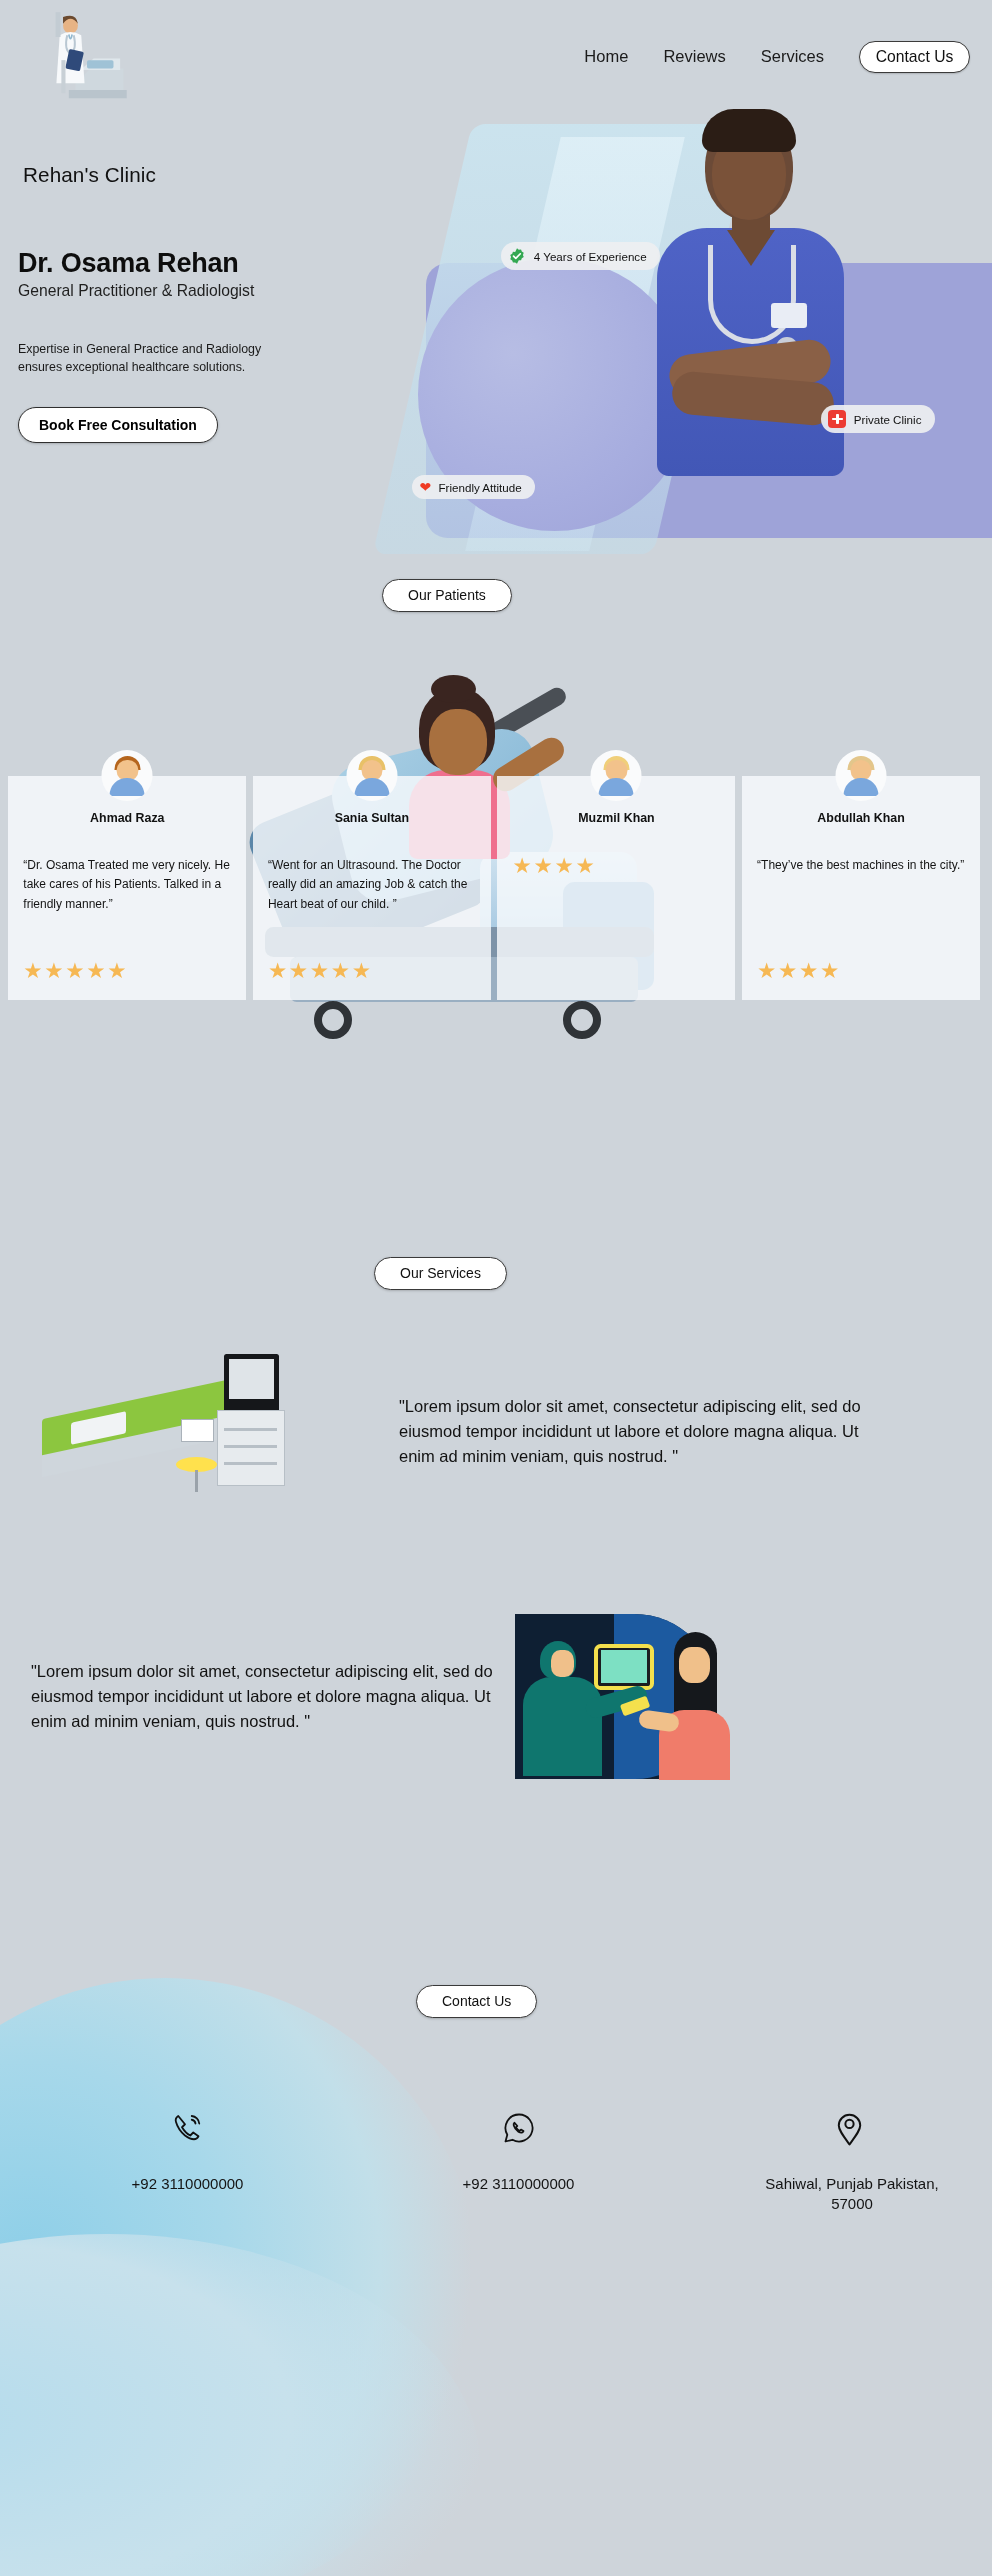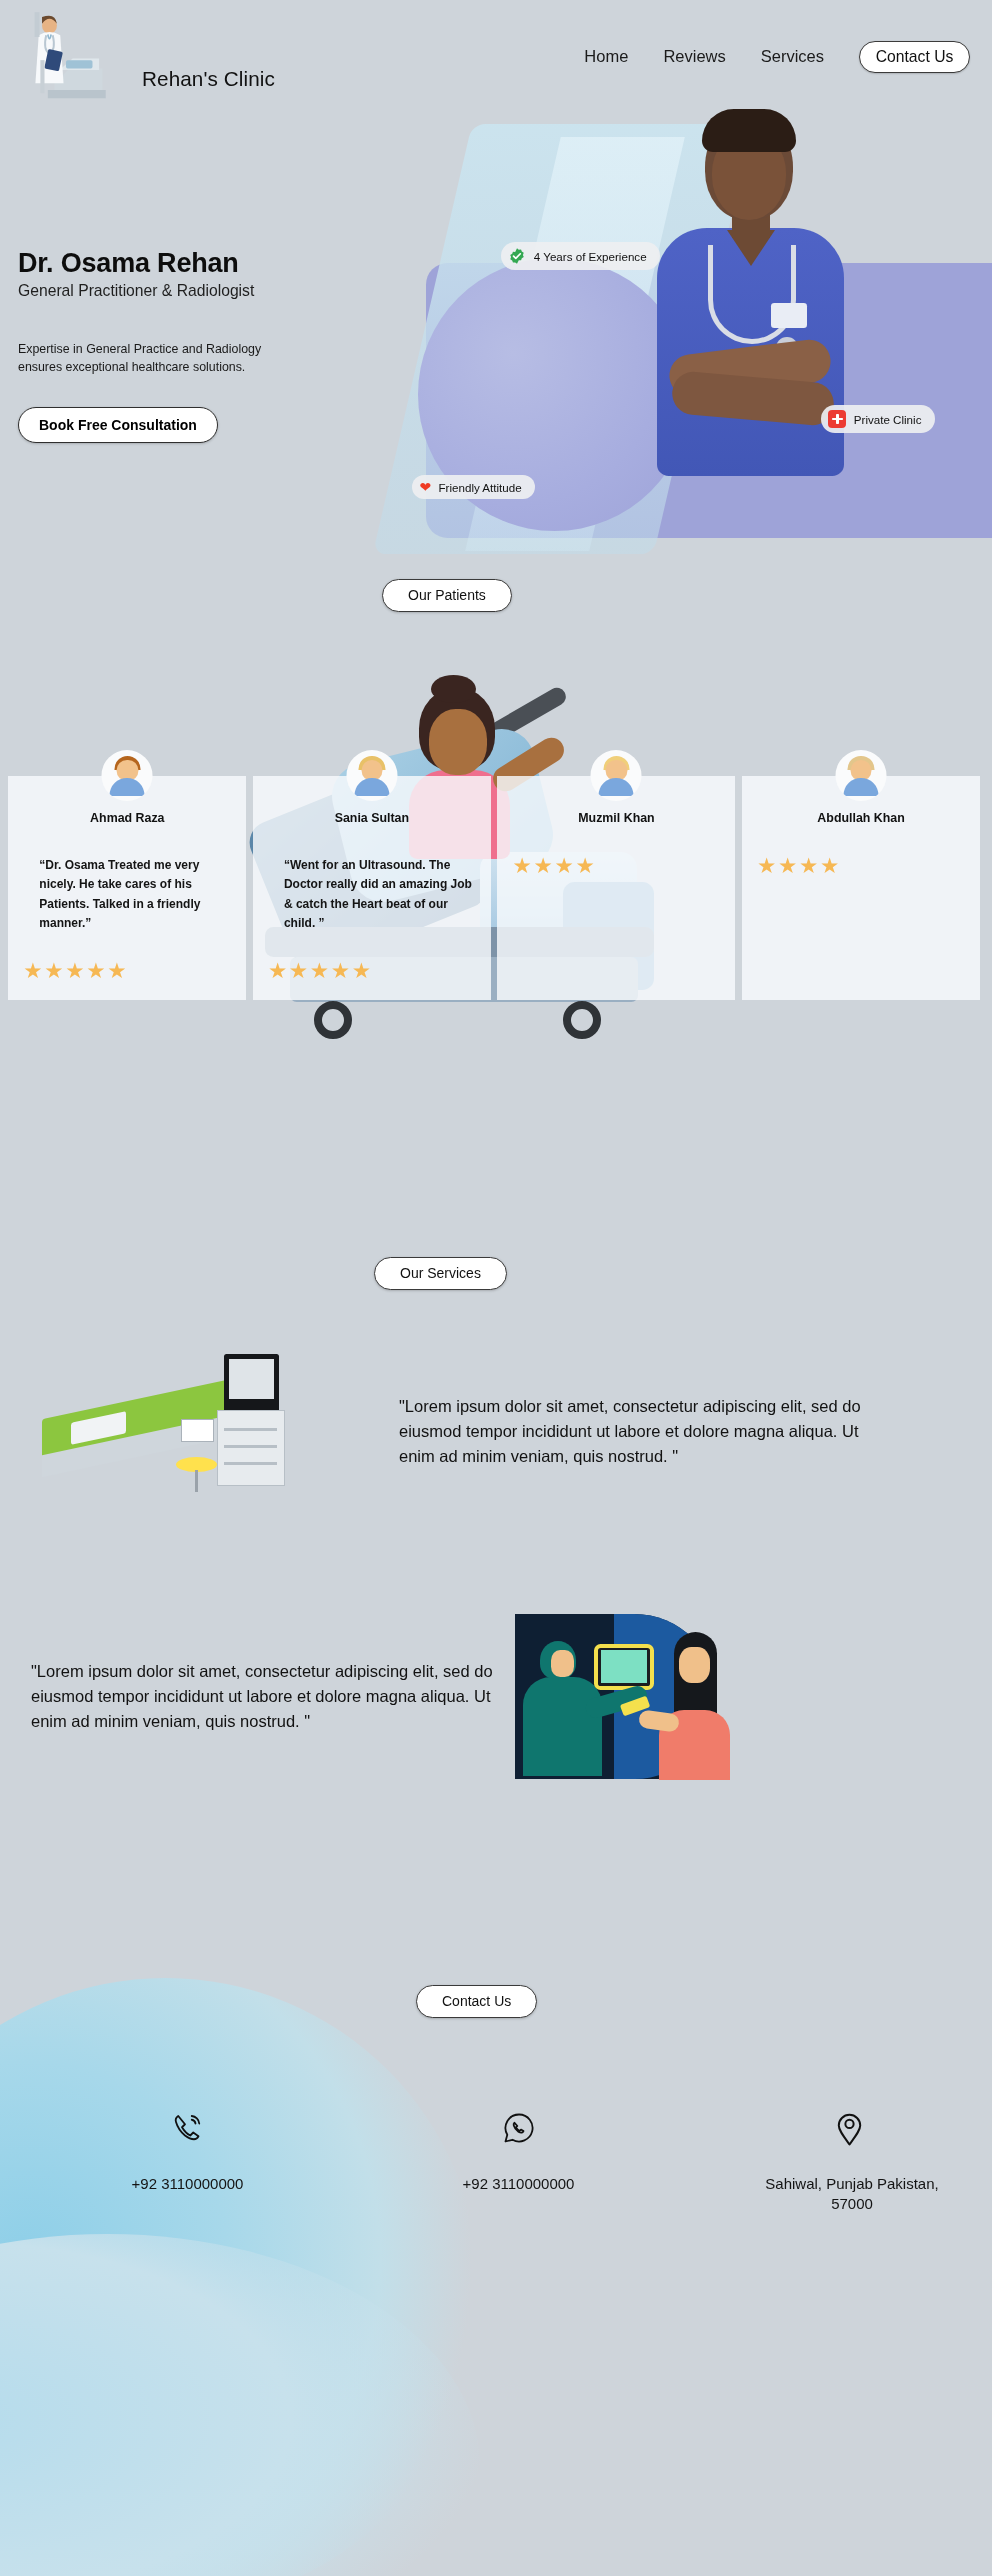--- a/index.html
+++ b/index.html
@@ -13,21 +13,21 @@
     overflow: hidden;
   }
 
   
   .header {
     position: absolute; top: 0; left: 0; width: 993px; height: 116px;
     z-index: 40;
   }
   .brand {
     position: absolute; left: 23px; top: 6.6px;
-    display: flex; align-items: center; gap: 28px;
+    display: flex; align-items: center; gap: 12px; flex-direction: column;
   }
   .brand-logo { width: 91px; height: 98px; position: relative; }
   .brand-name {
     font-size: 20.7px; font-weight: 400; color: #111; letter-spacing: 0.1px;
     white-space: nowrap; padding-top: 46px;
   }
   .nav {
     position: absolute; right: 23px; top: 41px;
     display: flex; align-items: center; gap: 35px; justify-content: center;
   }
@@ -213,21 +213,21 @@
   }
   .card-avatar {
     position: absolute; left: 50%; top: -26.5px; transform: translateX(-50%);
     width: 51px; height: 51px; border-radius: 50%; background: #fafbfc;
     display: flex; align-items: center; justify-content: center; overflow: hidden;
   }
   .av-head { width: 21.5px; height: 21.5px; border-radius: 50%; position: absolute; top: 10px; background: #f2c28b; }
   .av-hair { width: 26.5px; height: 14px; border-radius: 13.2px 13.2px 0 0; position: absolute; top: 6.6px; }
   .av-body { width: 35px; height: 18px; border-radius: 17.4px 17.4px 0 0; position: absolute; bottom: 5px; }
   .card-name { text-align: center; font-size: 12.4px; font-weight: 600; color: #111; margin-bottom: 31px; }
-  .card-quote { font-size: 12px; line-height: 1.62; color: #141414; font-weight: 700; min-height: 93px; margin-left: 16px; }
+  .card-quote { font-size: 12px; line-height: 1.62; color: #141414; font-weight: 400; min-height: 93px; }
   .stars { margin-top: 11.6px; font-size: 21.5px; letter-spacing: 1.7px; line-height: 1; color: #f6b854; }
 
   
   .services { position: absolute; top: 1324px; left: 0; width: 993px; height: 579px; }
   .srv-row { position: absolute; width: 993px; display: flex; align-items: center; }
   .srv-row-1 { top: 25px; }
   .srv-row-2 { top: 290px; }
   .srv-text {
     font-size: 16.5px; line-height: 1.52; color: #121212; font-weight: 500; width: 472px;
   }
@@ -424,20 +424,21 @@
       <div class="stars">★★★★</div>
     </div>
 
     <div class="card">
       <div class="card-avatar">
         <span class="av-hair" style="background:#e3c68b"></span>
         <span class="av-head"></span>
         <span class="av-body" style="background:#7aa7dd"></span>
       </div>
       <div class="card-name">Abdullah Khan</div>
+      <div class="card-quote">“They’ve the best machines in the city.”</div>
       <div class="stars">★★★★</div>
     </div>
 
   </div>
 </section>
 
 <button class="section-pill" id="pill-services">Our Services</button>
 
 <section class="services">
 

